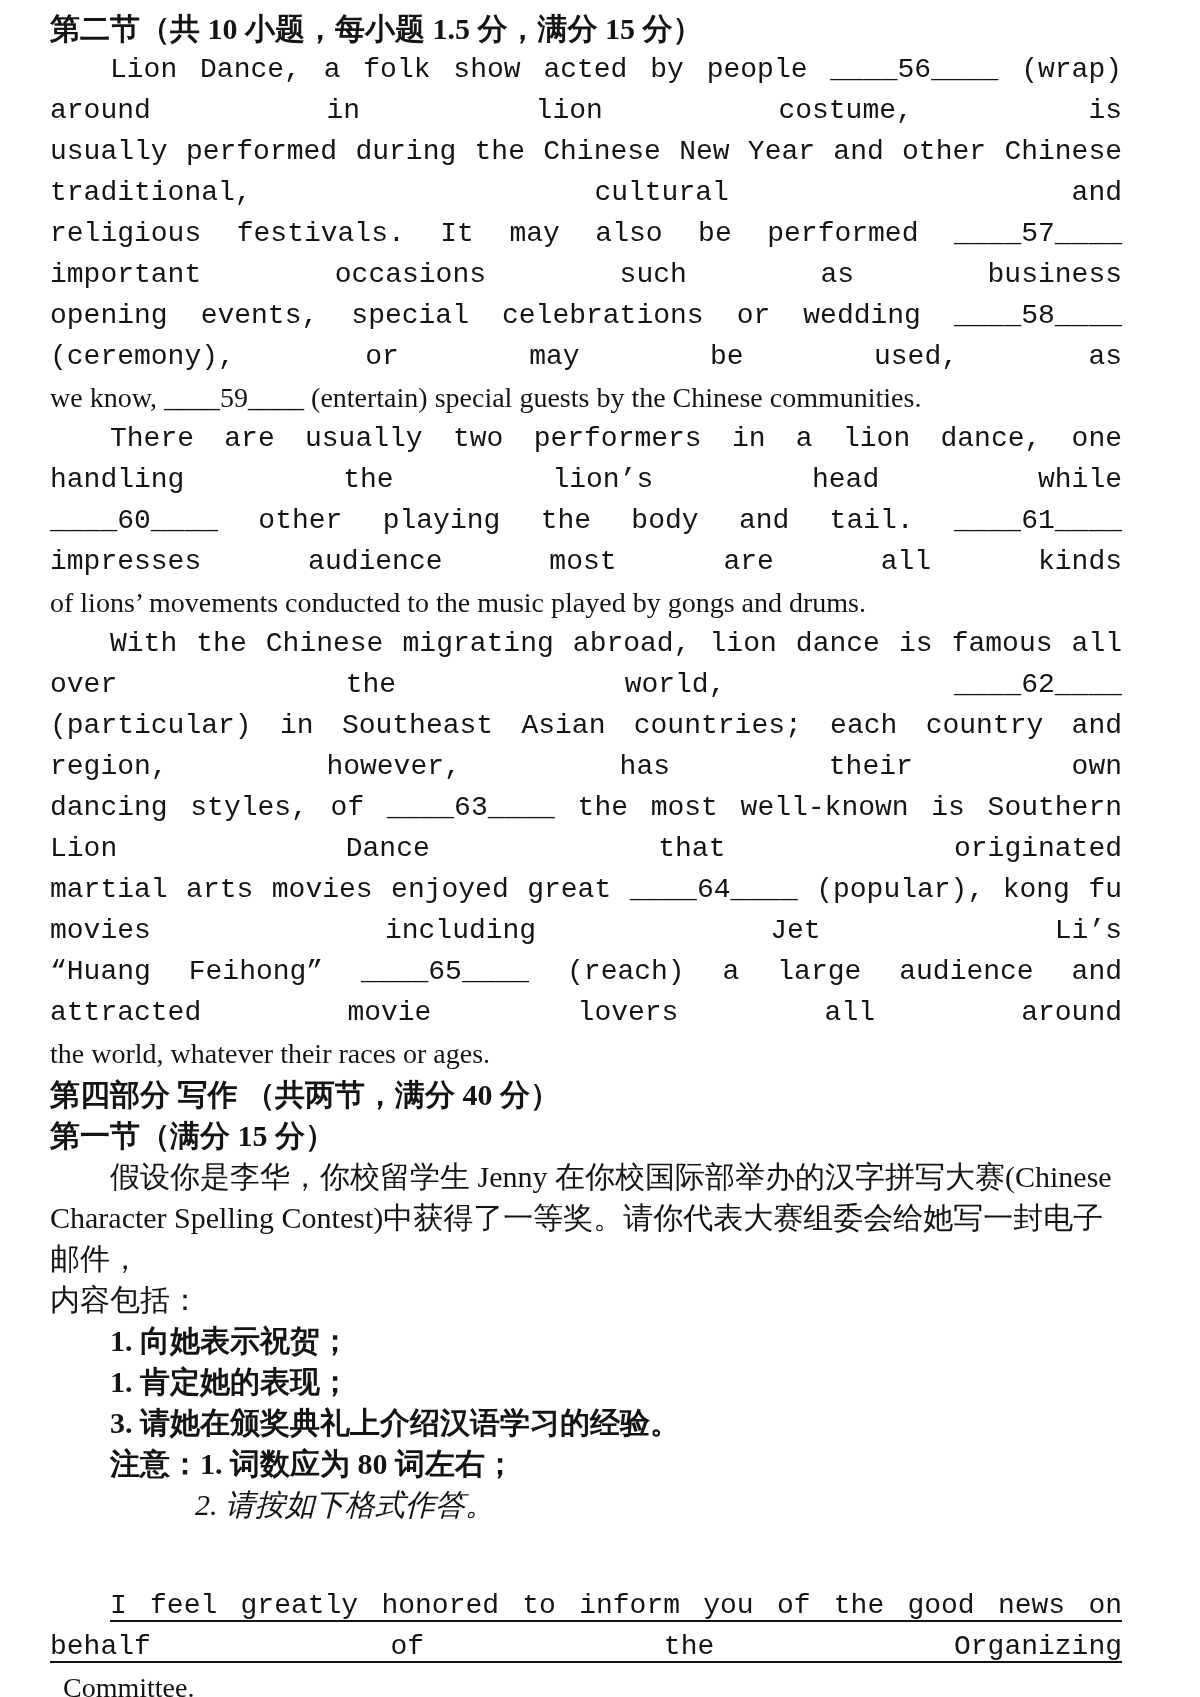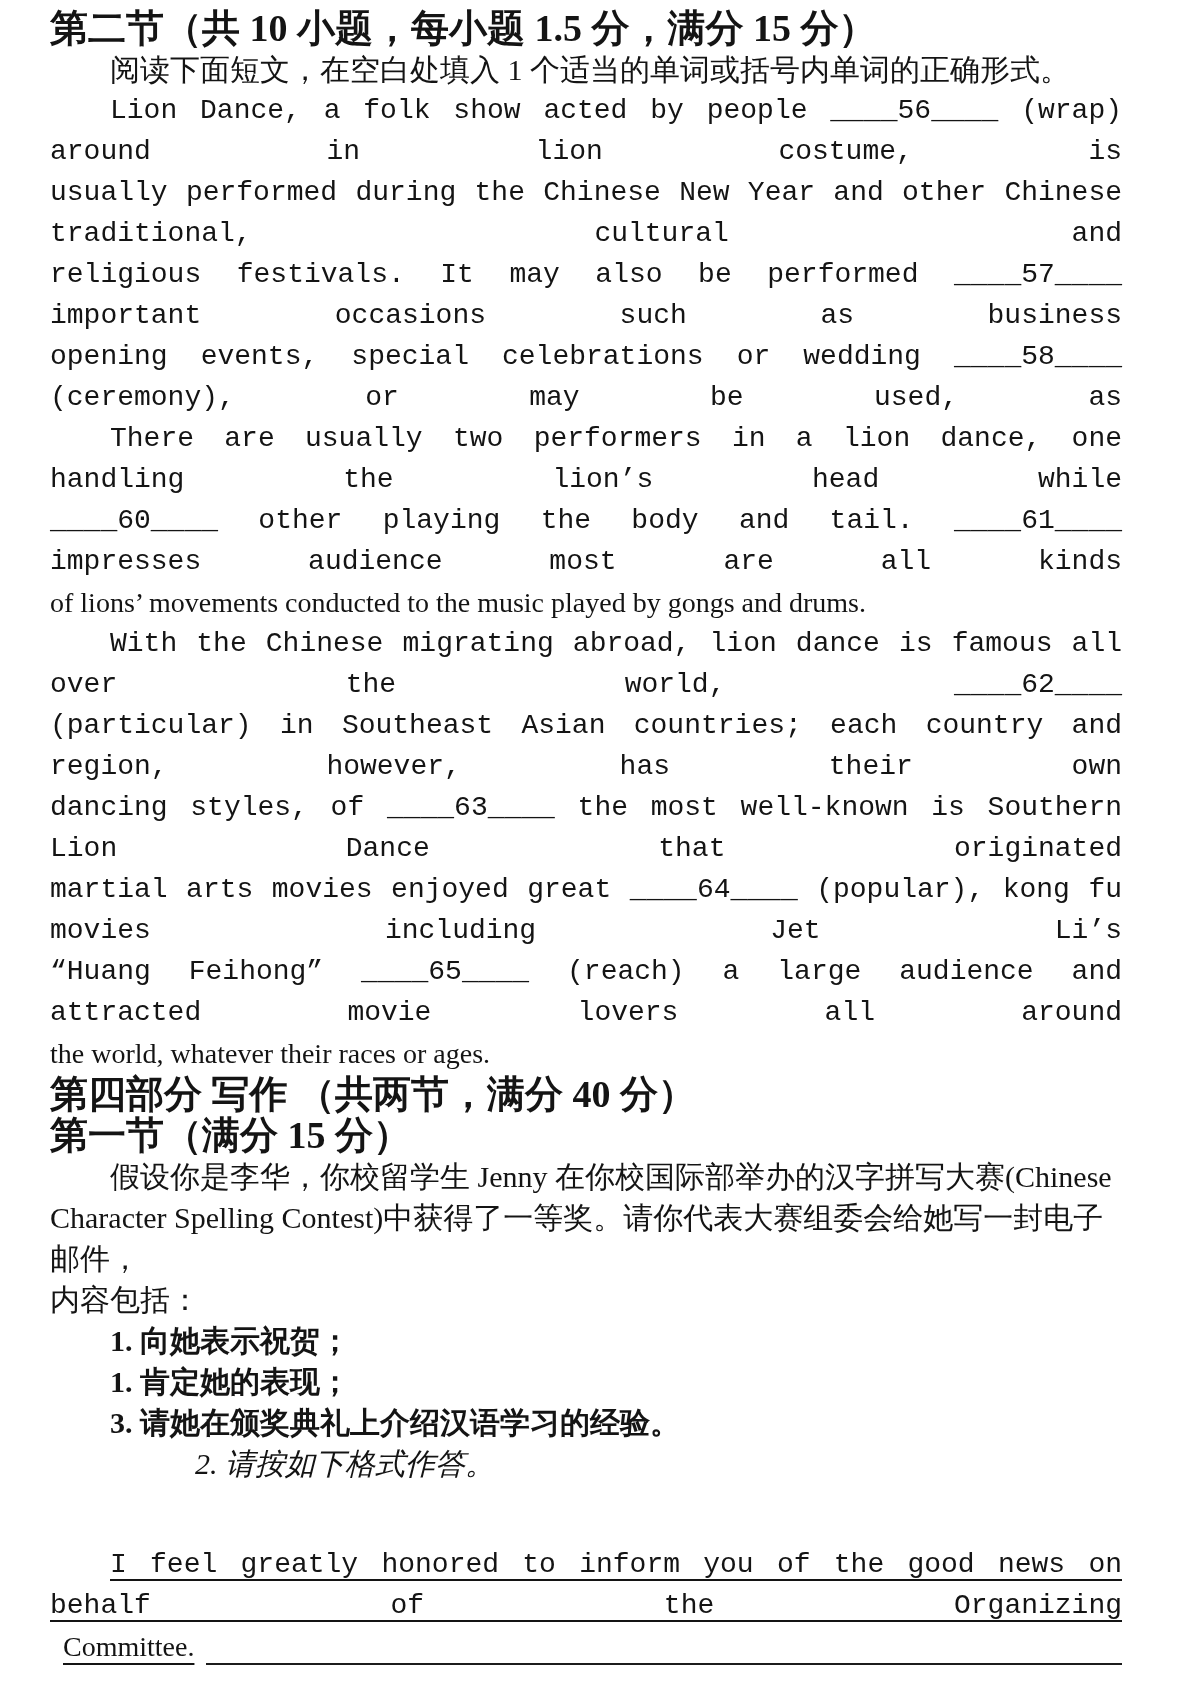--- a/index.html
+++ b/index.html
@@ -7,48 +7,48 @@
     width: 1200px; height: 1697px;
     background: #ffffff;
     color: #141414;
     font-family: "Liberation Serif", "DejaVu Serif", serif;
     font-size: 28px;
     overflow: hidden;
   }
   .page { padding: 8px 78px 0 50px; }
   .line { line-height: 41px; margin: 0; }
   .cn { font-size: 30px; }
-  .hd { font-weight: bold; font-size: 38px; }
+  .hd { font-weight: bold; font-size: 30px; }
   .j { text-align: justify; text-align-last: justify; font-family: Liberation Mono, monospace; }
   .jl { text-align: justify; text-align-last: left; }
   .ind { text-indent: 60px; }
   .pl60 { padding-left: 60px; font-weight: bold; }
   .pl145 { padding-left: 145px; font-style: italic; }
   .letter { margin-top: 60px; }
   .ul { text-decoration: underline; text-decoration-thickness: 2px; text-underline-offset: 7px; }
   .given2 { display: flex; align-items: flex-end; margin-left: 13px; }
   .given2 .word { white-space: nowrap; }
   .rule { flex: 1 1 auto; border-bottom: 2px solid #1c1c1c; margin: 0 0 2px 12px; }
   .wline { height: 43px; border-bottom: 2px solid #1c1c1c; }
   .sig { text-align: right; padding-right: 93px; margin-top: 78px; }
   .sig-inner { display: inline-block; text-align: center; line-height: 48px; }
 </style>
 </head>
 <body>
 
 <div class="page">
 
   <div class="line hd">第二节（共 10 小题，每小题 1.5 分，满分 15 分）</div>
-  <div class="line cn ind">阅读下面短文，在空白处填入 1 个适当的单词或括号内单词的正确形式。</div>
 
   <div>
     <div class="line j ind">Lion Dance, a folk show acted by people ____56____ (wrap) around in lion costume, is</div>
     <div class="line j">usually performed during the Chinese New Year and other Chinese traditional, cultural and</div>
     <div class="line j">religious festivals. It may also be performed ____57____ important occasions such as business</div>
     <div class="line j">opening events, special celebrations or wedding ____58____ (ceremony), or may be used, as</div>
+    <div class="line jl">we know, ____59____ (entertain) special guests by the Chinese communities.</div>
 
     <div class="line j ind">There are usually two performers in a lion dance, one handling the lion’s head while</div>
     <div class="line j">____60____ other playing the body and tail. ____61____ impresses audience most are all kinds</div>
     <div class="line jl">of lions’ movements conducted to the music played by gongs and drums.</div>
 
     <div class="line j ind">With the Chinese migrating abroad, lion dance is famous all over the world, ____62____</div>
     <div class="line j">(particular) in Southeast Asian countries; each country and region, however, has their own</div>
     <div class="line j">dancing styles, of ____63____ the most well-known is Southern Lion Dance that originated</div>
     <div class="line j">martial arts movies enjoyed great ____64____ (popular), kong fu movies including Jet Li’s</div>
     <div class="line j">“Huang Feihong” ____65____ (reach) a large audience and attracted movie lovers all around</div>
@@ -58,20 +58,21 @@
   <div class="line hd">第四部分 写作 （共两节，满分 40 分）</div>
   <div class="line hd">第一节（满分 15 分）</div>
 
   <div>
     <div class="line cn ind">假设你是李华，你校留学生 Jenny 在你校国际部举办的汉字拼写大赛(Chinese</div>
     <div class="line cn">Character Spelling Contest)中获得了一等奖。请你代表大赛组委会给她写一封电子邮件，</div>
     <div class="line cn">内容包括：</div>
     <div class="line cn pl60">1. 向她表示祝贺；</div>
     <div class="line cn pl60">1. 肯定她的表现；</div>
     <div class="line cn pl60">3. 请她在颁奖典礼上介绍汉语学习的经验。</div>
+    <div class="line cn pl60">注意：1. 词数应为 80 词左右；</div>
     <div class="line cn pl145">2. 请按如下格式作答。</div>
   </div>
 
   <div class="letter">
     <div class="line j ind ul">I feel greatly honored to inform you of the good news on behalf of the Organizing</div>
     <div class="line given2">
       <span class="ul word">Committee.</span>
       <div class="rule"></div>
     </div>
     <div class="wline"></div>

